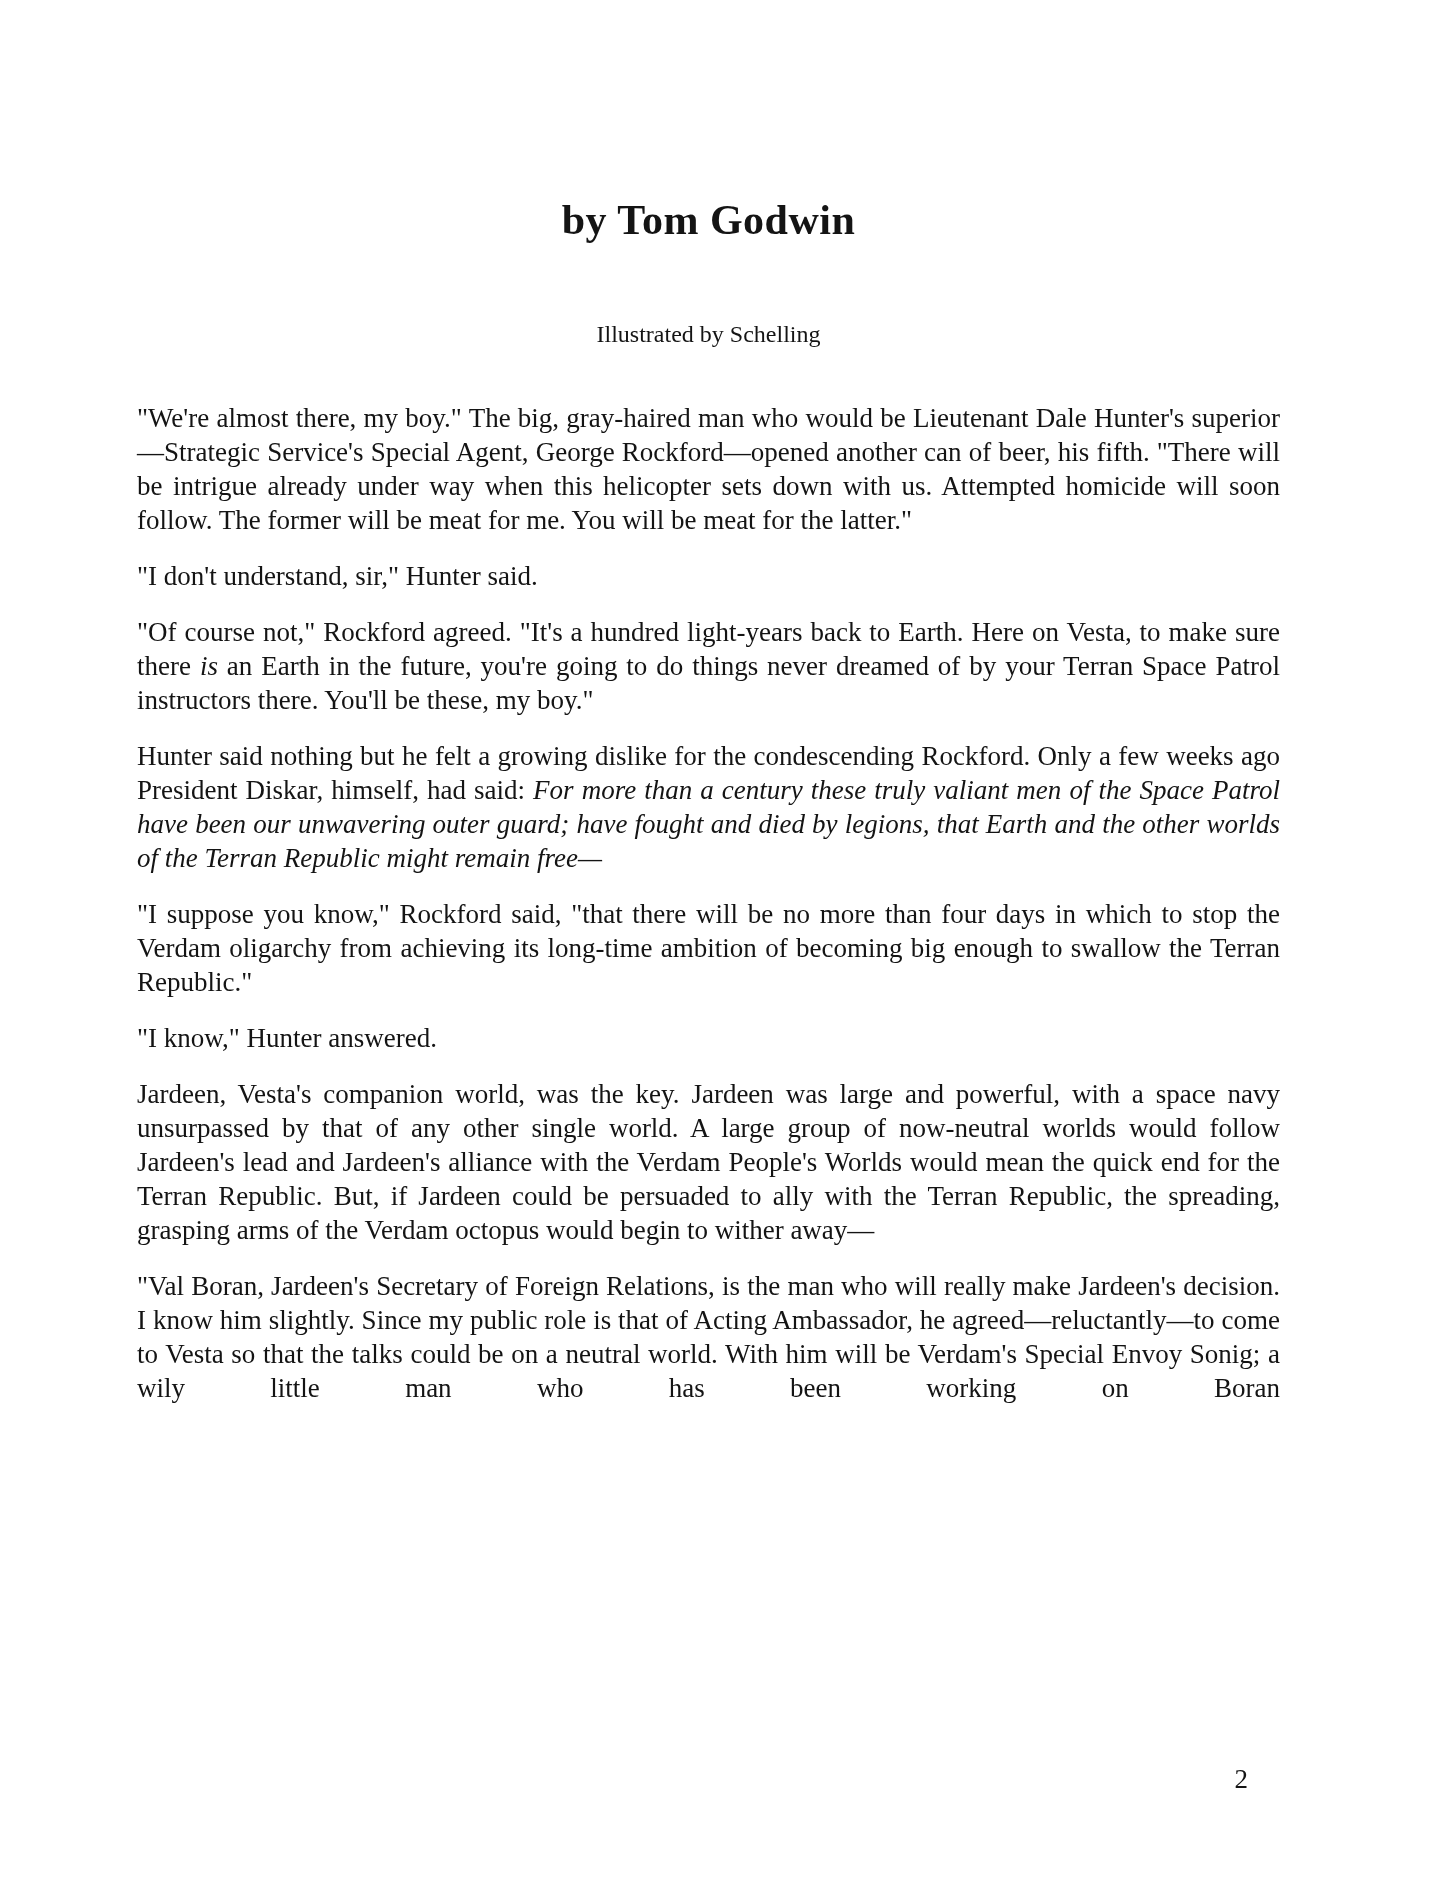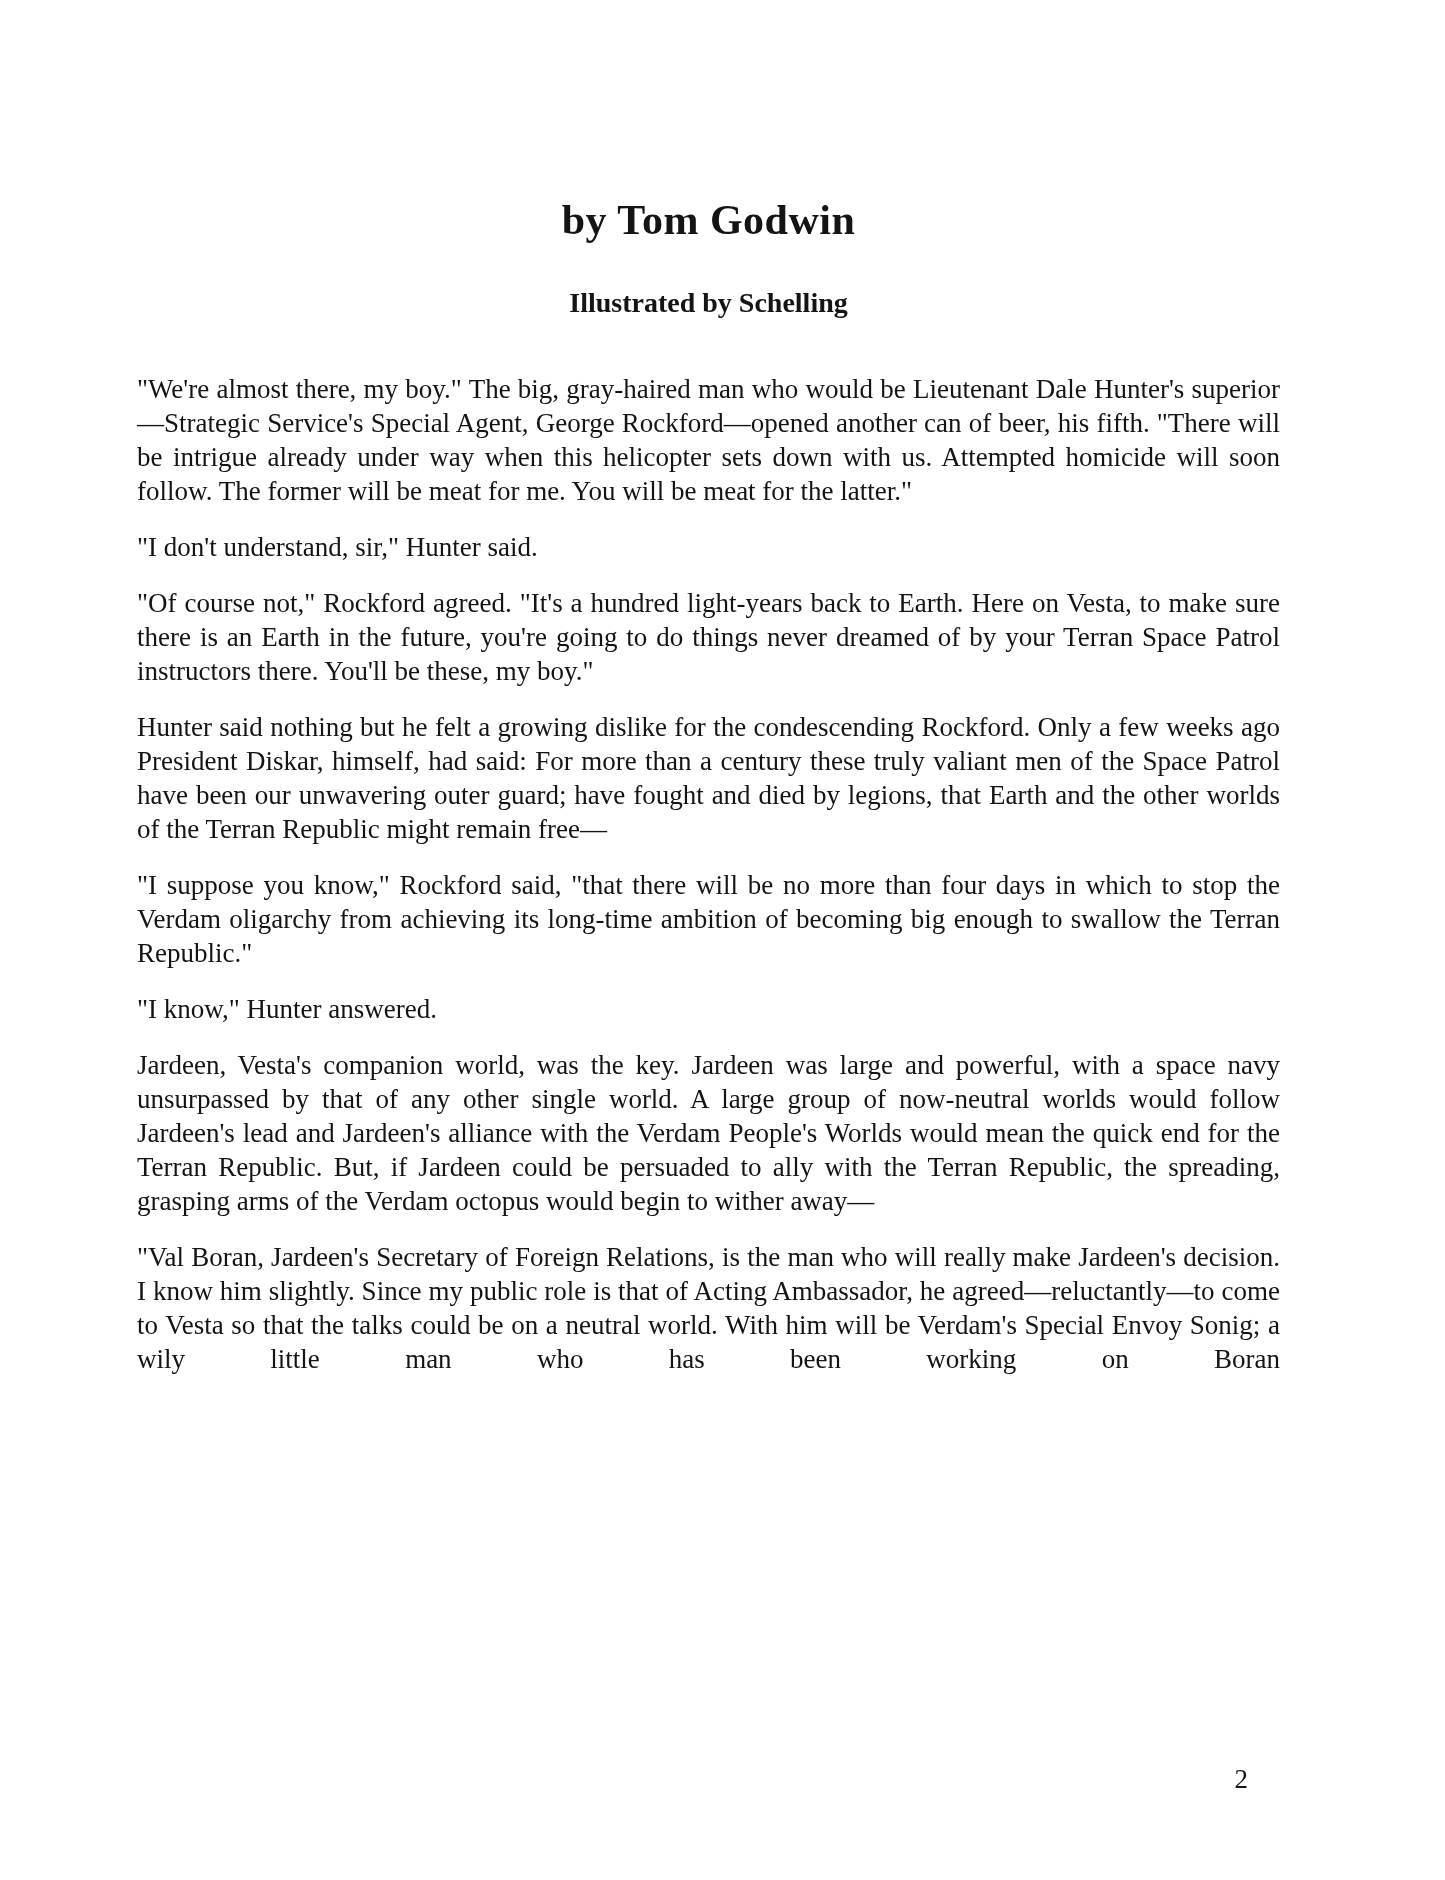--- a/index.html
+++ b/index.html
@@ -24,40 +24,41 @@
   }
   .doc-title {
     margin: 196px 0 0 0;
     text-align: center;
     font-size: 42px;
     font-weight: bold;
     line-height: 1.15;
     letter-spacing: 0.5px;
   }
   .doc-subtitle {
-    margin: 42px 0 0 0;
+    margin: 76px 0 0 0;
     text-align: center;
-    font-size: 28px;
-    font-weight: bold;
+    font-size: 24px;
+    font-weight: normal;
     line-height: 1.2;
   }
   .paragraphs {
     margin-top: 52px;
   }
   .para {
     margin: 0 0 22px 0;
     font-size: 27px;
     line-height: 34px;
     text-align: justify;
     text-justify: inter-word;
   }
   .para.continued {
     text-align-last: justify;
   }
   .em {
+    font-style: italic;
   }
   .page-number {
     position: absolute;
     right: 165px;
     top: 1762px;
     font-size: 27px;
     line-height: 34px;
     color: #141414;
   }
 </style>

